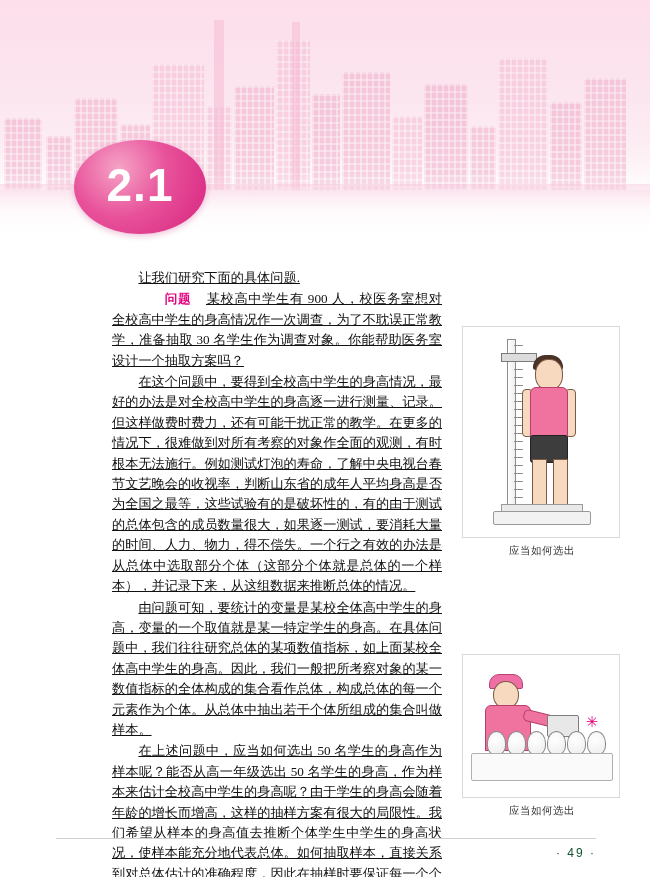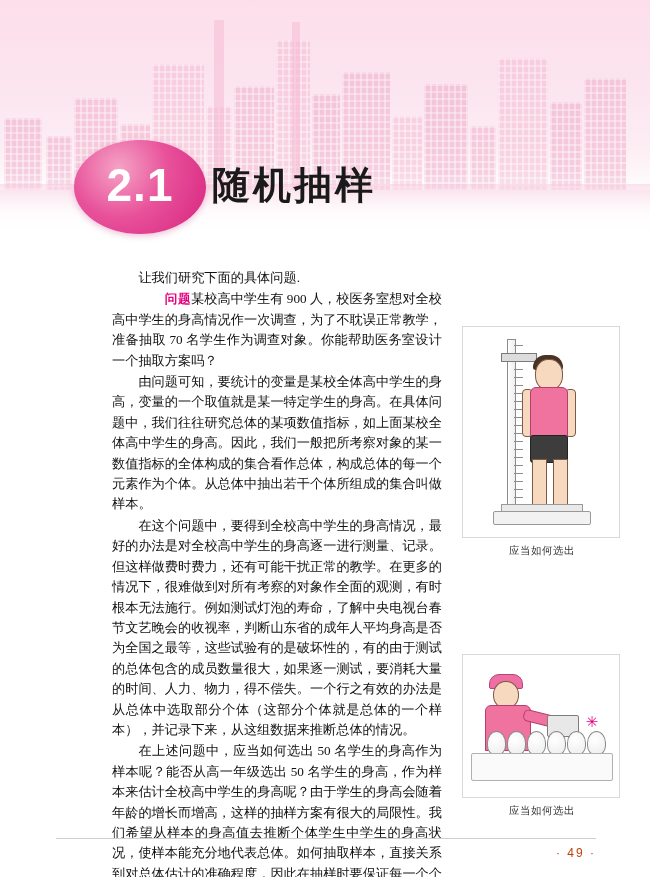--- a/index.html
+++ b/index.html
@@ -105,27 +105,28 @@
     width: 330px;
   }
   .para {
     font-size: 13.2px;
     line-height: 20.4px;
     color: #111111;
     text-align: justify;
     text-justify: inter-ideograph;
     margin: 0 0 1px 0;
     text-indent: 2em;
+    text-decoration: underline;
   }
   .tag {
     display: inline-block;
     color: #e4007f;
     font-weight: bold;
     font-size: 12.6px;
-    margin-right: 0;
+    margin-right: 15px;
     letter-spacing: .5px;
   }
 
   
   .figure {
     position: absolute;
     width: 160px;
   }
   .fig1 { left: 462px; top: 326px; }
   .fig2 { left: 462px; top: 654px; }
@@ -246,21 +247,21 @@
     position: absolute;
     left: 56px; top: 838px; width: 540px; height: 1px;
     background: #cfcfcf;
   }
   .page-num {
     position: absolute;
     right: 54px;
     top: 846px;
     font-family: "Liberation Sans", sans-serif;
     font-size: 12px;
-    color: #c2410c;
+    color: #14532d;
     letter-spacing: 2px;
   }
 </style>
 </head>
 <body>
 
 <div class="banner">
   <div class="sky"></div>
   <div class="skyline">
     <div class="bld l3" style="left:4px;  width:38px; height:72px;">
@@ -313,30 +314,29 @@
       </div>
     <div class="bld" style="left:214px;width:10px; height:170px;"></div>
     <div class="bld" style="left:292px;width:8px;  height:168px;"></div>
   </div>
   <div class="ground"></div>
   <div class="banner-fade"></div>
 
   <div class="bubble">
     <div class="bubble-num">2.1</div>
   </div>
-  <div class="sec-title">随机抽样</div>
 </div>
 
 <div class="content">
   <p class="para">让我们研究下面的具体问题.</p>
 
-  <p class="para"><span class="tag">问题</span><span>某校高中学生有 900 人，校医务室想对全校高中学生的身高情况作一次调查，为了不耽误正常教学，准备抽取 70 名学生作为调查对象。你能帮助医务室设计一个抽取方案吗？</span></p>
-
+  <p class="para"><span class="tag">问题</span><span>某校高中学生有 900 人，校医务室想对全校高中学生的身高情况作一次调查，为了不耽误正常教学，准备抽取 30 名学生作为调查对象。你能帮助医务室设计一个抽取方案吗？</span></p>
+
+  <p class="para">在这个问题中，要得到全校高中学生的身高情况，最好的办法是对全校高中学生的身高逐一进行测量、记录。但这样做费时费力，还有可能干扰正常的教学。在更多的情况下，很难做到对所有考察的对象作全面的观测，有时根本无法施行。例如测试灯泡的寿命，了解中央电视台春节文艺晚会的收视率，判断山东省的成年人平均身高是否为全国之最等，这些试验有的是破坏性的，有的由于测试的总体包含的成员数量很大，如果逐一测试，要消耗大量的时间、人力、物力，得不偿失。一个行之有效的办法是从总体中选取部分个体（这部分个体就是总体的一个样本），并记录下来，从这组数据来推断总体的情况。</p>
   <p class="para">由问题可知，要统计的变量是某校全体高中学生的身高，变量的一个取值就是某一特定学生的身高。在具体问题中，我们往往研究总体的某项数值指标，如上面某校全体高中学生的身高。因此，我们一般把所考察对象的某一数值指标的全体构成的集合看作总体，构成总体的每一个元素作为个体。从总体中抽出若干个体所组成的集合叫做样本。</p>
-  <p class="para">在这个问题中，要得到全校高中学生的身高情况，最好的办法是对全校高中学生的身高逐一进行测量、记录。但这样做费时费力，还有可能干扰正常的教学。在更多的情况下，很难做到对所有考察的对象作全面的观测，有时根本无法施行。例如测试灯泡的寿命，了解中央电视台春节文艺晚会的收视率，判断山东省的成年人平均身高是否为全国之最等，这些试验有的是破坏性的，有的由于测试的总体包含的成员数量很大，如果逐一测试，要消耗大量的时间、人力、物力，得不偿失。一个行之有效的办法是从总体中选取部分个体（这部分个体就是总体的一个样本），并记录下来，从这组数据来推断总体的情况。</p>
   <p class="para">在上述问题中，应当如何选出 50 名学生的身高作为样本呢？能否从高一年级选出 50 名学生的身高，作为样本来估计全校高中学生的身高呢？由于学生的身高会随着年龄的增长而增高，这样的抽样方案有很大的局限性。我们希望从样本的身高值去推断个体学生中学生的身高状况，使样本能充分地代表总体。如何抽取样本，直接关系到对总体估计的准确程度，因此在抽样时要保证每一个个体都</p>
 </div>
 
 <div class="figure fig1">
   <div class="fig-frame">
     <div class="f1-pole"></div>
     <div class="f1-ticks"></div>
     <div class="f1-slider"></div>
     <div class="f1-armL"></div>
     <div class="f1-armR"></div>

